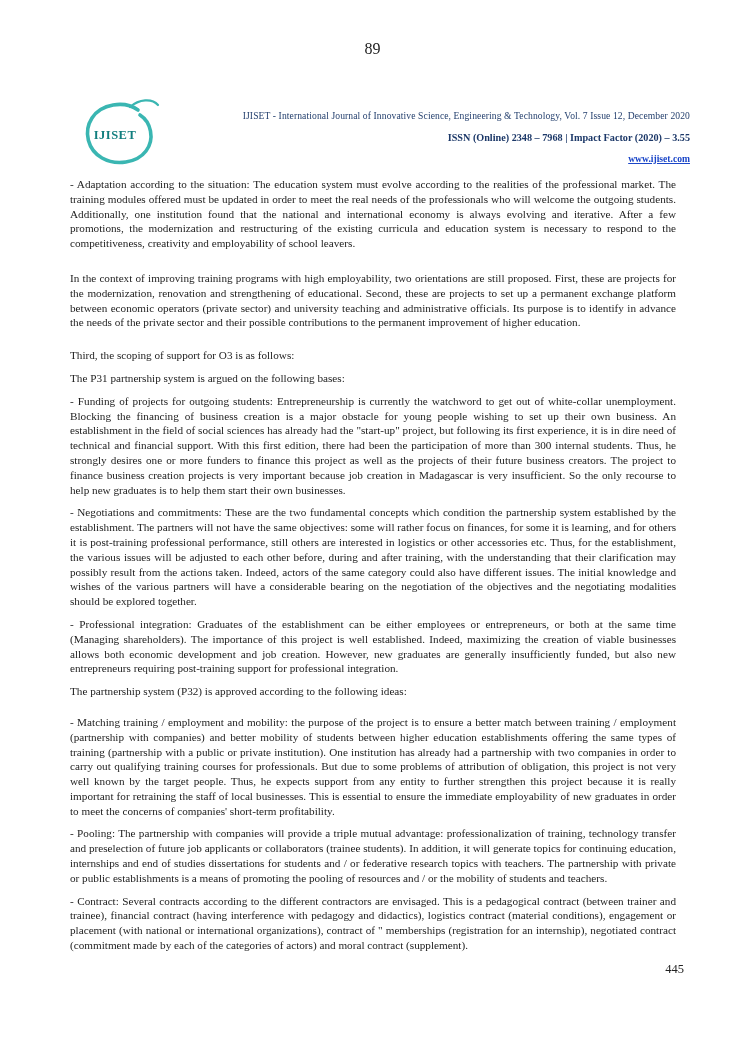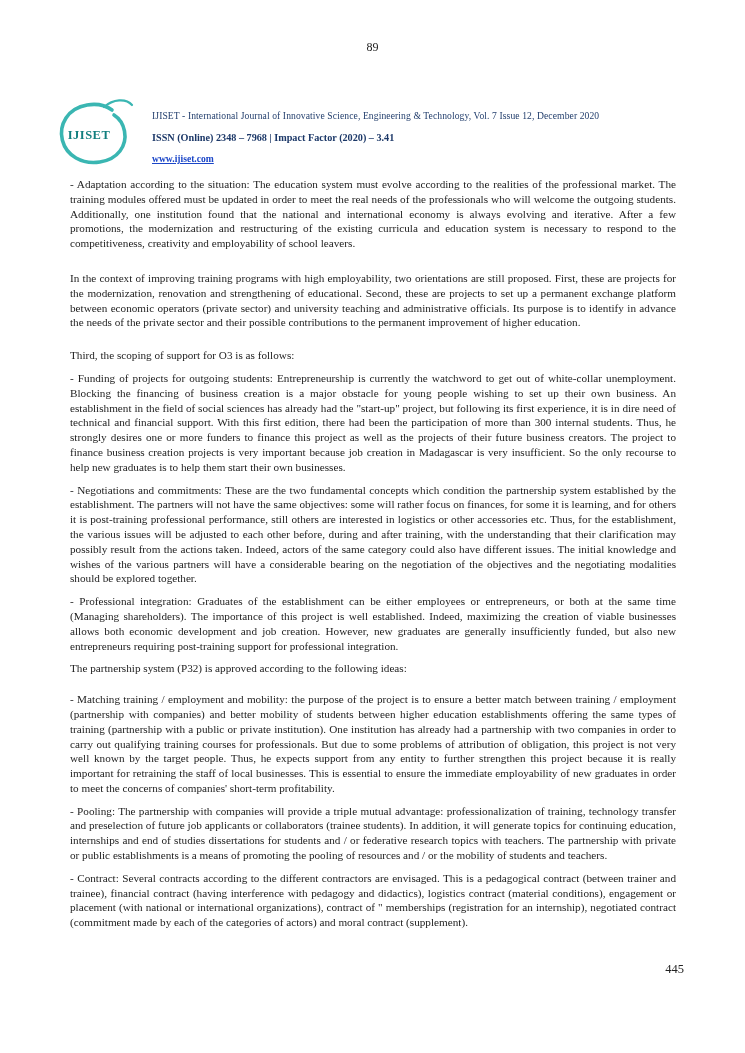--- a/index.html
+++ b/index.html
@@ -5,28 +5,28 @@
   html, body { margin: 0; padding: 0; }
   body {
     width: 745px; height: 1053px;
     background: #ffffff;
     font-family: "Liberation Serif", "DejaVu Serif", serif;
     position: relative;
     color: #1b1b1b;
   }
   .page-number-top {
     position: absolute; top: 40px; left: 0; width: 745px;
-    text-align: center; font-size: 12px; color: #222;
+    text-align: center; font-size: 16px; color: #222;
   }
   .logo-wrap {
-    position: absolute; left: 56px; top: 97px; width: 80px; height: 72px;
+    position: absolute; left: 82px; top: 97px; width: 80px; height: 72px;
   }
   .header-text {
     position: absolute; left: 152px; top: 110px; width: 538px;
-    text-align: left;
+    text-align: right;
   }
   .journal-line {
     font-size: 9.6px; color: #25406e; letter-spacing: 0.1px;
   }
   .issn-line {
     margin-top: 11px; font-size: 10.2px; font-weight: bold; color: #1c3868;
   }
   .website-link {
     display: inline-block; margin-top: 10px;
     font-size: 9.6px; font-weight: bold; color: #1b46c8;
@@ -53,30 +53,31 @@
 <div class="logo-wrap">
   <svg width="80" height="72" viewBox="0 0 80 72">
     <path d="M56 13 C 42 3, 19 7, 10 21 C 1 35, 6 53, 20 61 C 34 69, 55 66, 64 54 C 73 42, 69 25, 58 18" fill="none" stroke="#3ab6b2" stroke-width="3.6" stroke-linecap="round"></path>
     <path d="M48 10 C 57 2, 70 1, 76 8" fill="none" stroke="#3ab6b2" stroke-width="2.2" stroke-linecap="round"></path>
     <text x="33" y="42" text-anchor="middle" font-family="Liberation Serif, serif" font-size="12.5" font-weight="bold" fill="#117e7e" letter-spacing="0.5">IJISET</text>
   </svg>
 </div>
 
 <div class="header-text">
   <div class="journal-line">IJISET - International Journal of Innovative Science, Engineering &amp; Technology, Vol. 7 Issue 12, December 2020</div>
-  <div class="issn-line">ISSN (Online) 2348 – 7968 | Impact Factor (2020) – 3.41</div>
+  <div class="issn-line">ISSN (Online) 2348 – 7968 | Impact Factor (2020) – 3.55</div>
   <div>
     <a href="#" class="website-link">www.ijiset.com</a>
   </div>
 </div>
 
 <div class="body-text">
   <p>- Adaptation according to the situation: The education system must evolve according to the realities of the professional market. The training modules offered must be updated in order to meet the real needs of the professionals who will welcome the outgoing students. Additionally, one institution found that the national and international economy is always evolving and iterative. After a few promotions, the modernization and restructuring of the existing curricula and education system is necessary to respond to the competitiveness, creativity and employability of school leavers.</p>
   <p class="sp-1">In the context of improving training programs with high employability, two orientations are still proposed. First, these are projects for the modernization, renovation and strengthening of educational. Second, these are projects to set up a permanent exchange platform between economic operators (private sector) and university teaching and administrative officials. Its purpose is to identify in advance the needs of the private sector and their possible contributions to the permanent improvement of higher education.</p>
   <p class="sp-2">Third, the scoping of support for O3 is as follows:</p>
+  <p>The P31 partnership system is argued on the following bases:</p>
   <p>- Funding of projects for outgoing students: Entrepreneurship is currently the watchword to get out of white-collar unemployment. Blocking the financing of business creation is a major obstacle for young people wishing to set up their own business. An establishment in the field of social sciences has already had the "start-up" project, but following its first experience, it is in dire need of technical and financial support. With this first edition, there had been the participation of more than 300 internal students. Thus, he strongly desires one or more funders to finance this project as well as the projects of their future business creators. The project to finance business creation projects is very important because job creation in Madagascar is very insufficient. So the only recourse to help new graduates is to help them start their own businesses.</p>
   <p>- Negotiations and commitments: These are the two fundamental concepts which condition the partnership system established by the establishment. The partners will not have the same objectives: some will rather focus on finances, for some it is learning, and for others it is post-training professional performance, still others are interested in logistics or other accessories etc. Thus, for the establishment, the various issues will be adjusted to each other before, during and after training, with the understanding that their clarification may possibly result from the actions taken. Indeed, actors of the same category could also have different issues. The initial knowledge and wishes of the various partners will have a considerable bearing on the negotiation of the objectives and the negotiating modalities should be explored together.</p>
   <p>- Professional integration: Graduates of the establishment can be either employees or entrepreneurs, or both at the same time (Managing shareholders). The importance of this project is well established. Indeed, maximizing the creation of viable businesses allows both economic development and job creation. However, new graduates are generally insufficiently funded, but also new entrepreneurs requiring post-training support for professional integration.</p>
   <p>The partnership system (P32) is approved according to the following ideas:</p>
   <p class="sp-3">- Matching training / employment and mobility: the purpose of the project is to ensure a better match between training / employment (partnership with companies) and better mobility of students between higher education establishments offering the same types of training (partnership with a public or private institution). One institution has already had a partnership with two companies in order to carry out qualifying training courses for professionals. But due to some problems of attribution of obligation, this project is not very well known by the target people. Thus, he expects support from any entity to further strengthen this project because it is really important for retraining the staff of local businesses. This is essential to ensure the immediate employability of new graduates in order to meet the concerns of companies' short-term profitability.</p>
   <p>- Pooling: The partnership with companies will provide a triple mutual advantage: professionalization of training, technology transfer and preselection of future job applicants or collaborators (trainee students). In addition, it will generate topics for continuing education, internships and end of studies dissertations for students and / or federative research topics with teachers. The partnership with private or public establishments is a means of promoting the pooling of resources and / or the mobility of students and teachers.</p>
   <p>- Contract: Several contracts according to the different contractors are envisaged. This is a pedagogical contract (between trainer and trainee), financial contract (having interference with pedagogy and didactics), logistics contract (material conditions), engagement or placement (with national or international organizations), contract of " memberships (registration for an internship), negotiated contract (commitment made by each of the categories of actors) and moral contract (supplement).</p>
 </div>
 
 <div class="page-number-bottom">445</div>

